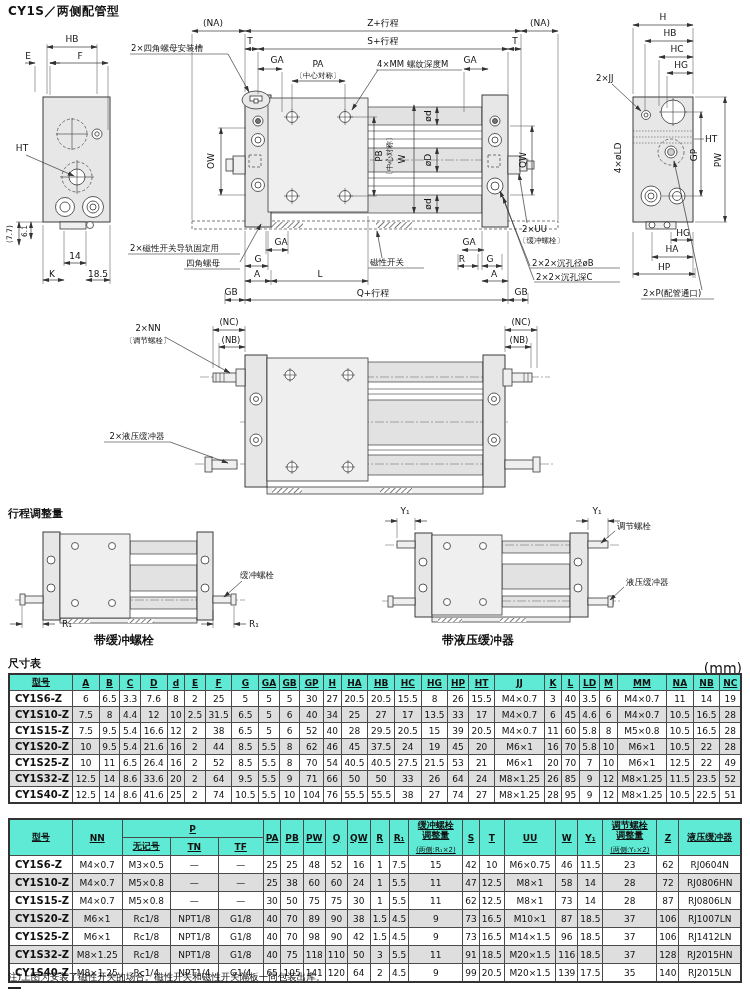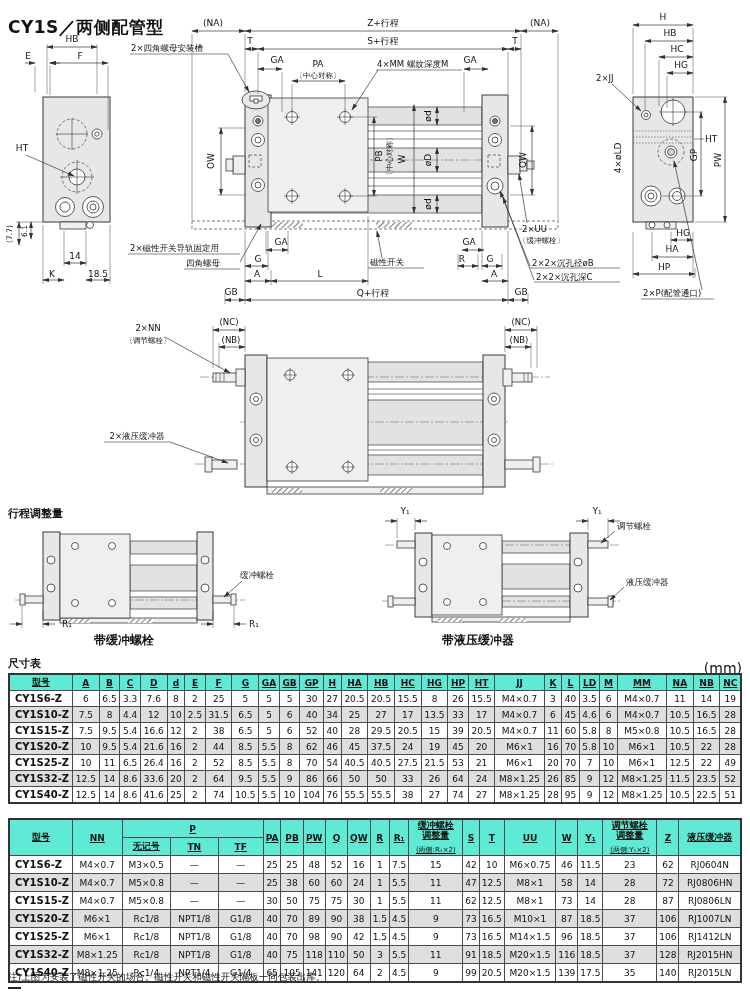--- a/index.html
+++ b/index.html
@@ -1,19 +1,19 @@
 <!DOCTYPE html>
 <html><head>
 <meta charset="utf-8">
 <style>
   html,body{margin:0;padding:0;background:#fff;}
   .page{position:relative;width:750px;height:995px;background:#fff;overflow:hidden;
         font-family:"DejaVu Sans",sans-serif;color:#111;}
   .abs{position:absolute;}
-  .title{left:8px;top:16px;font-size:17px;font-weight:bold;letter-spacing:0.5px;}
+  .title{left:8px;top:3px;font-size:12px;font-weight:bold;letter-spacing:0.5px;}
   .h2{font-size:11px;font-weight:bold;}
   .unit{right:8px;top:660px;font-size:14px;}
   .footnote{left:8px;top:971px;font-size:9.5px;}
   .cutoff{left:8px;top:987px;width:13px;height:2px;background:#222;}
   svg text{font-family:"DejaVu Sans",sans-serif;fill:#111;}
   .lb{font-size:9px;}
   .lbs{font-size:7.5px;}
   .lbm{font-size:8.5px;}
   .capb{font-size:12px;font-weight:bold;}
   .bd{fill:#e7e7e7;stroke:#3a3a3a;stroke-width:1;}
@@ -692,21 +692,21 @@
             <td>12.5</td>
             <td>14</td>
             <td>8.6</td>
             <td>33.6</td>
             <td>20</td>
             <td>2</td>
             <td>64</td>
             <td>9.5</td>
             <td>5.5</td>
             <td>9</td>
-            <td>86</td>
+            <td>71</td>
             <td>66</td>
             <td>50</td>
             <td>50</td>
             <td>33</td>
             <td>26</td>
             <td>64</td>
             <td>24</td>
             <td>M8×1.25</td>
             <td>26</td>
             <td>85</td>

